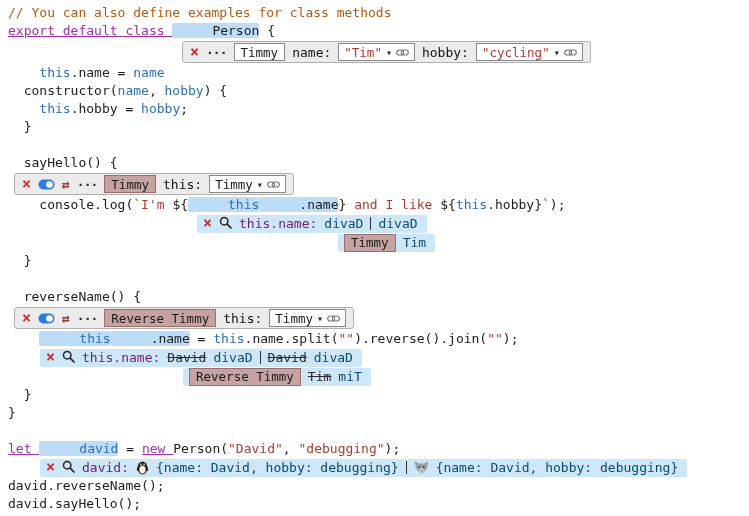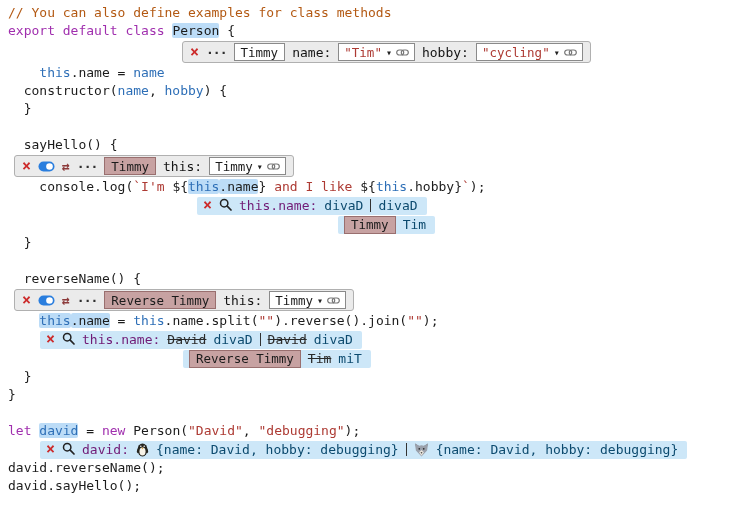--- a/index.html
+++ b/index.html
@@ -11,25 +11,25 @@
     color: var(--plain, #1c1c1c);
   }
   .editor { padding:4px 0 0 8px; height:516px; overflow:hidden; }
   .line { white-space:pre; }
   .line-code  { height:18px; line-height:18px; }
   .line-blank { height:18px; }
   .line-widget{ height:24px; display:flex; align-items:center; }
   .line-result{ height:19px; display:flex; align-items:center; }
 
   .tok-comment { color: var(--comment); }
-  .tok-keyword { color: var(--keyword); }
+  .tok-keyword { color: var(--keyword); text-decoration: underline; }
   .tok-variable{ color: var(--variable); }
   .tok-string  { color: var(--string); }
   .tok-plain   { color: var(--plain); }
-  .hl { background: var(--hl); border-radius:2px; }
+  .hl { background: var(--hl); border-radius:2px;padding-left:40px; }
 
   .widget-panel {
     display:inline-flex; align-items:center; gap:7px;
     background: var(--widget-bg); border:1px solid var(--widget-border);
     border-radius:3px; padding:2px 7px; height:22px;
   }
   .result-panel {
     display:inline-flex; align-items:center; gap:7px;
     background: var(--result-bg); border-radius:2px;
     padding:0 9px 0 6px; height:18px;
@@ -75,20 +75,21 @@
     <div class="line line-code"><span class="tok tok-keyword">export default class </span><span class="tok tok-plain hl">Person</span><span class="tok tok-plain"> {</span></div>
     <div class="line line-widget"><span class="widget-panel" style="margin-left: 174px;"><span class="btn btn-close">×</span><span class="btn btn-menu">···</span><span class="chip chip-plain">Timmy</span><span class="wlabel">name:</span><span class="dropdown"><span class="dd-text tok-string">"Tim"</span><span class="dd-arrow">▾</span><span class="dd-link"><svg width="13" height="9" viewBox="0 0 13 9">
               <rect x="0.7" y="2" width="7" height="5" rx="2.5" fill="none" stroke="currentColor" stroke-width="1.2"></rect>
               <rect x="5.3" y="2" width="7" height="5" rx="2.5" fill="none" stroke="currentColor" stroke-width="1.2"></rect>
             </svg></span></span><span class="wlabel">hobby:</span><span class="dropdown"><span class="dd-text tok-string">"cycling"</span><span class="dd-arrow">▾</span><span class="dd-link"><svg width="13" height="9" viewBox="0 0 13 9">
               <rect x="0.7" y="2" width="7" height="5" rx="2.5" fill="none" stroke="currentColor" stroke-width="1.2"></rect>
               <rect x="5.3" y="2" width="7" height="5" rx="2.5" fill="none" stroke="currentColor" stroke-width="1.2"></rect>
             </svg></span></span></span></div>
     <div class="line line-code"><span class="tok tok-plain">    </span><span class="tok tok-variable">this</span><span class="tok tok-plain">.name = </span><span class="tok tok-variable">name</span></div>
     <div class="line line-code"><span class="tok tok-plain">  constructor(</span><span class="tok tok-variable">name</span><span class="tok tok-plain">, </span><span class="tok tok-variable">hobby</span><span class="tok tok-plain">) {</span></div>
+    <div class="line line-code"><span class="tok tok-plain">    </span><span class="tok tok-variable">this</span><span class="tok tok-plain">.hobby = </span><span class="tok tok-variable">hobby</span><span class="tok tok-plain">;</span></div>
     <div class="line line-code"><span class="tok tok-plain">  }</span></div>
     <div class="line line-blank"></div>
     <div class="line line-code"><span class="tok tok-plain">  sayHello() {</span></div>
     <div class="line line-widget"><span class="widget-panel" style="margin-left: 6px;"><span class="btn btn-close">×</span><span class="btn btn-toggle"><svg width="17" height="11" viewBox="0 0 17 11">
             <rect x="0.5" y="0.5" width="16" height="10" rx="5" fill="currentColor"></rect>
             <circle cx="11.5" cy="5.5" r="3.3" fill="#fff"></circle>
           </svg></span><span class="btn btn-swap">⇄</span><span class="btn btn-menu">···</span><span class="chip chip-rose">Timmy</span><span class="wlabel">this:</span><span class="dropdown"><span class="dd-text">Timmy</span><span class="dd-arrow">▾</span><span class="dd-link"><svg width="13" height="9" viewBox="0 0 13 9">
               <rect x="0.7" y="2" width="7" height="5" rx="2.5" fill="none" stroke="currentColor" stroke-width="1.2"></rect>
               <rect x="5.3" y="2" width="7" height="5" rx="2.5" fill="none" stroke="currentColor" stroke-width="1.2"></rect>
             </svg></span></span></span></div>

